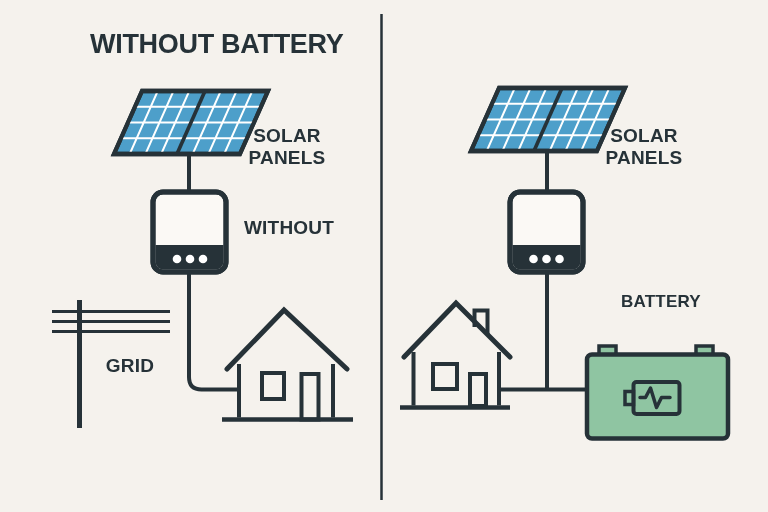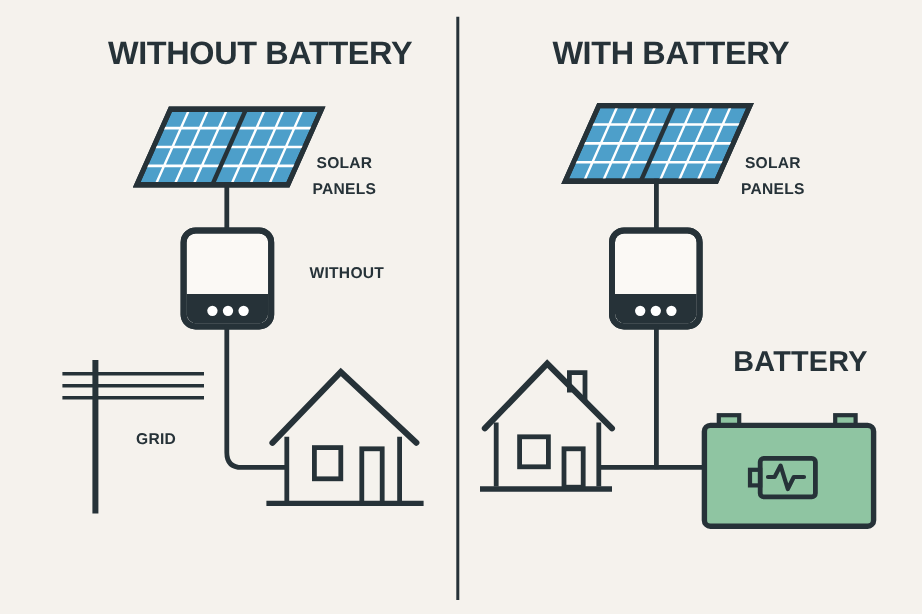--- a/index.html
+++ b/index.html
@@ -8,22 +8,22 @@
     --inverter-fill:#fbf9f5; --dot-white:#ffffff;
   }
   *{margin:0;padding:0;box-sizing:border-box}
   html,body{width:768px;height:512px;overflow:hidden}
   body{background:var(--background);font-family:"Liberation Sans",sans-serif;color:var(--ink);position:relative}
   .stage{position:absolute;inset:0;width:720px;height:512px}
   svg.diagram{position:absolute;left:0;top:0}
   .label{position:absolute;font-weight:700;color:var(--ink);text-align:center;white-space:nowrap}
   .label span{display:block}
   .title{font-size:27px;letter-spacing:-0.3px}
-  .small-label{font-size:13px;letter-spacing:0.2px;line-height:21.5px}
-  .battery-label{font-size:24px;letter-spacing:0.2px;line-height:22.5px}
+  .small-label{font-size:19px;letter-spacing:0.2px;line-height:21.5px}
+  .battery-label{font-size:17px;letter-spacing:0.2px;line-height:22.5px}
   
   .ink-stroke{stroke:var(--ink);fill:none}
   .ink-fill{fill:var(--ink)}
   .cells{fill:var(--panel-blue);stroke:var(--ink)}
   .cell-grid{stroke:var(--panel-grid-white);fill:none}
   .inv-body{fill:var(--inverter-fill);stroke:var(--ink)}
   .dot{fill:var(--dot-white)}
   .green-fill{fill:var(--battery-green);stroke:var(--ink)}
 </style>
 </head>
@@ -109,21 +109,20 @@
         <rect x="587" y="354.5" width="141" height="84" rx="5" class="green-fill" stroke-width="4.5"></rect>
         <rect x="625" y="391.5" width="8.5" height="13" class="green-fill" stroke-width="3.5"></rect>
         <rect x="633.5" y="382" width="46" height="32" rx="3" class="ink-stroke" stroke-width="4"></rect>
         <polyline points="640,397.5 645.5,397.5 650.5,388 656.5,407.5 661.5,397.5 670,397.5" class="ink-stroke" stroke-width="3.5" stroke-linecap="round" stroke-linejoin="round"></polyline>
       </g>
     </g>
   </svg>
 
   <div class="label title" style="left:90px;top:29px;width:251px;">WITHOUT BATTERY</div>
 
-  <div class="label title" style="left:454px;top:29px;width:210px;">WITH BATTERY</div>
 
   <div class="label small-label" style="left:243px;top:125px;width:88px;">
     <span>SOLAR</span>
     <span>PANELS</span>
   </div>
 
   <div class="label small-label" style="left:600px;top:125px;width:88px;">
     <span>SOLAR</span>
     <span>PANELS</span>
   </div>

